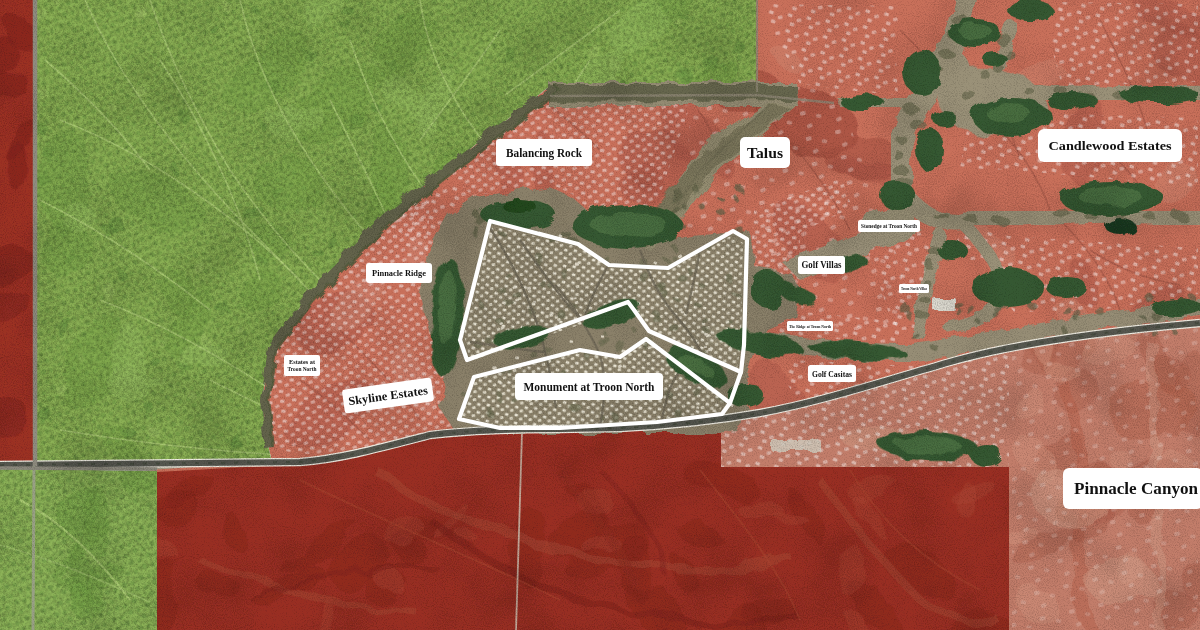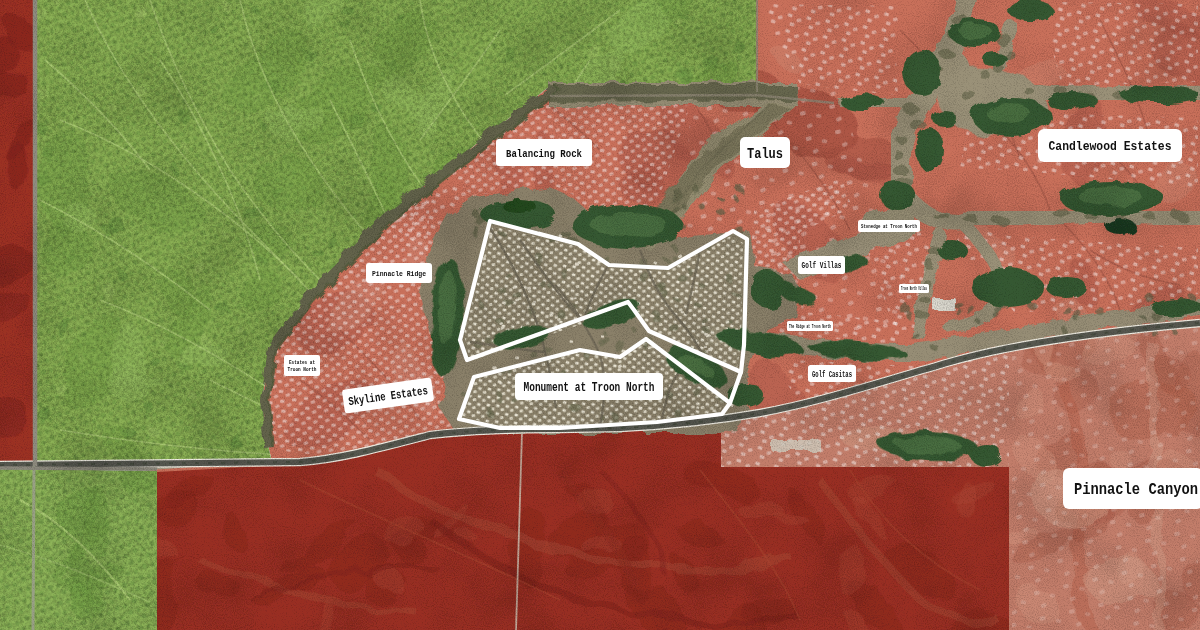--- a/index.html
+++ b/index.html
@@ -1,14 +1,14 @@
 <!DOCTYPE html>
 <html><head><meta charset="utf-8"><style>
 html,body{margin:0;padding:0;background:#9b9b93;}
-#map{width:1200px;height:630px;position:relative;overflow:hidden;font-family:Liberation Mono, monospace;}
+#map{width:1200px;height:630px;position:relative;overflow:hidden;font-family:Liberation Serif, serif;}
 svg{display:block;}
 </style></head><body>
 <div id="map">
 <svg width="1200" height="630" viewBox="0 0 1200 630">
 <defs>
 <filter id="rough" x="-30%" y="-30%" width="160%" height="160%">
 <feTurbulence type="fractalNoise" baseFrequency="0.05" numOctaves="3" seed="7" result="t"></feTurbulence>
 <feDisplacementMap in="SourceGraphic" in2="t" scale="10"></feDisplacementMap>
 </filter>
 <filter id="rough2" x="-30%" y="-30%" width="160%" height="160%">

